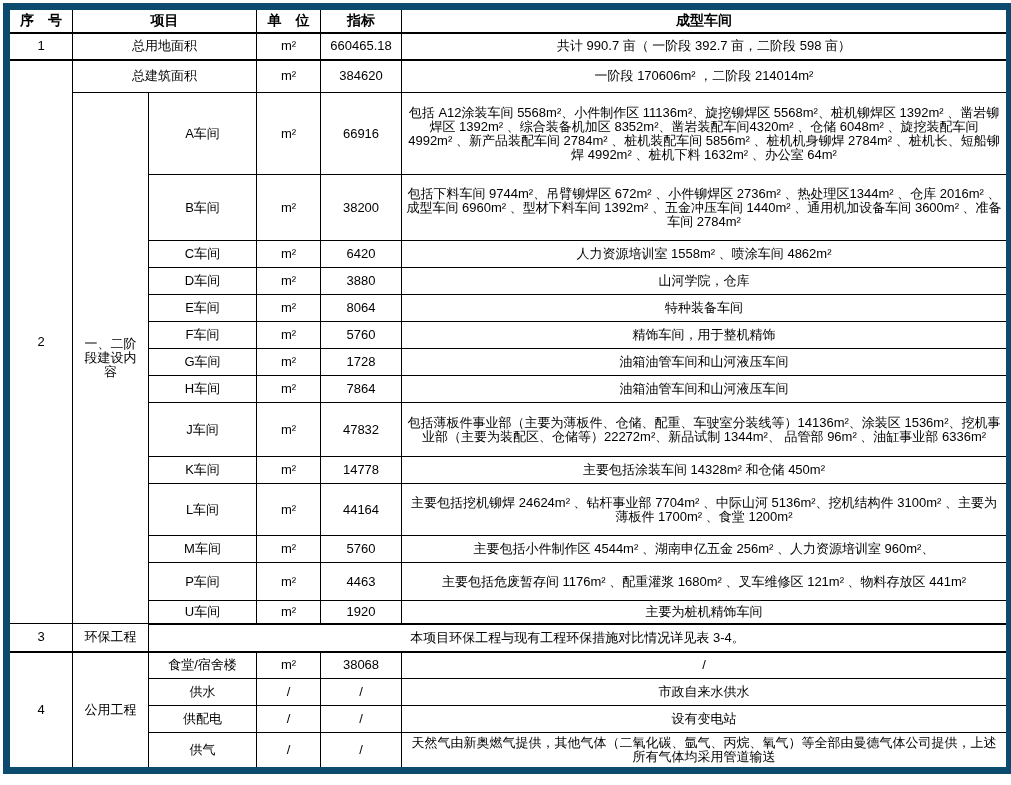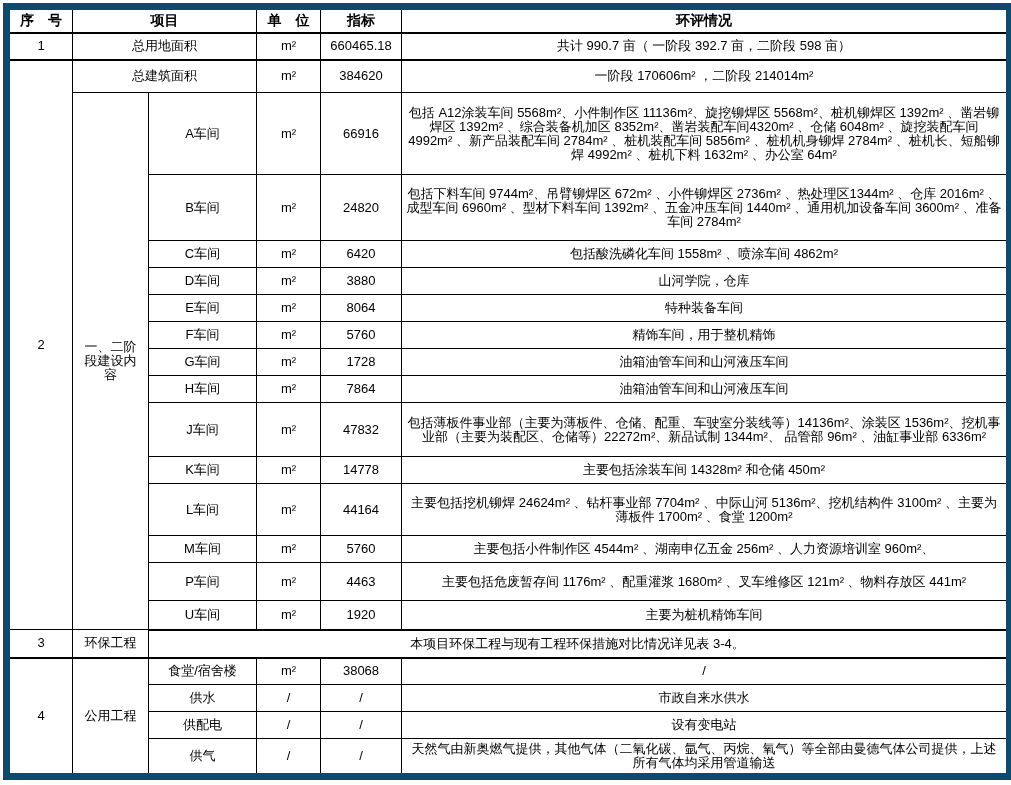--- a/index.html
+++ b/index.html
@@ -49,21 +49,21 @@
     <col style="width:81px">
     <col style="width:608px">
   </colgroup>
 
   <tbody>
       <tr style="height:26px">
     <th class="b2">序　号</th>
     <th class="b2" colspan="2">项目</th>
     <th class="b2">单　位</th>
     <th class="b2">指标</th>
-    <th class="b2">环评情况</th>
+    <th class="b2">成型车间</th>
   </tr>
 
   <tr style="height:27px">
     <td class="b2">1</td>
     <td class="b2" colspan="2">总用地面积</td>
     <td class="b2">m²</td>
     <td class="b2">660465.18</td>
     <td class="b2 eia">共计 990.7 亩（ 一阶段 392.7 亩，二阶段 598 亩）</td>
   </tr>
 
@@ -80,28 +80,28 @@
 段建设内
 容</td>
     <td>A车间</td>
     <td>m²</td>
     <td>66916</td>
     <td class="eia">包括 A12涂装车间 5568m²、小件制作区 11136m²、旋挖铆焊区 5568m²、桩机铆焊区 1392m² 、凿岩铆焊区 1392m² 、综合装备机加区 8352m²、凿岩装配车间4320m² 、仓储 6048m² 、旋挖装配车间 4992m² 、新产品装配车间 2784m² 、桩机装配车间 5856m² 、桩机机身铆焊 2784m² 、桩机长、短船铆焊 4992m² 、桩机下料 1632m² 、办公室 64m²</td>
   </tr>
   <tr style="height:66px">
     <td>B车间</td>
     <td>m²</td>
-    <td>24820</td>
+    <td>38200</td>
     <td class="eia">包括下料车间 9744m²、吊臂铆焊区 672m² 、小件铆焊区 2736m² 、热处理区1344m² 、仓库 2016m² 、成型车间 6960m² 、型材下料车间 1392m² 、五金冲压车间 1440m² 、通用机加设备车间 3600m² 、准备车间 2784m²</td>
   </tr>
   <tr style="height:27px">
     <td>C车间</td>
     <td>m²</td>
     <td>6420</td>
-    <td class="eia">包括酸洗磷化车间 1558m² 、喷涂车间 4862m²</td>
+    <td class="eia">人力资源培训室 1558m² 、喷涂车间 4862m²</td>
   </tr>
   <tr style="height:27px">
     <td>D车间</td>
     <td>m²</td>
     <td>3880</td>
     <td class="eia">山河学院，仓库</td>
   </tr>
   <tr style="height:27px">
     <td>E车间</td>
     <td>m²</td>
@@ -149,21 +149,21 @@
     <td>m²</td>
     <td>5760</td>
     <td class="eia">主要包括小件制作区 4544m² 、湖南申亿五金 256m² 、人力资源培训室 960m²、</td>
   </tr>
   <tr style="height:38px">
     <td>P车间</td>
     <td>m²</td>
     <td>4463</td>
     <td class="eia">主要包括危废暂存间 1176m² 、配重灌浆 1680m² 、叉车维修区 121m² 、物料存放区 441m²</td>
   </tr>
-  <tr style="height:29px">
+  <tr style="height:23px">
     <td class="b2">U车间</td>
     <td class="b2">m²</td>
     <td class="b2">1920</td>
     <td class="b2 eia">主要为桩机精饰车间</td>
   </tr>
 
   <tr style="height:28px">
     <td class="b2">3</td>
     <td class="b2">环保工程</td>
     <td class="b2 eia" colspan="4">本项目环保工程与现有工程环保措施对比情况详见表 3-4。</td>

